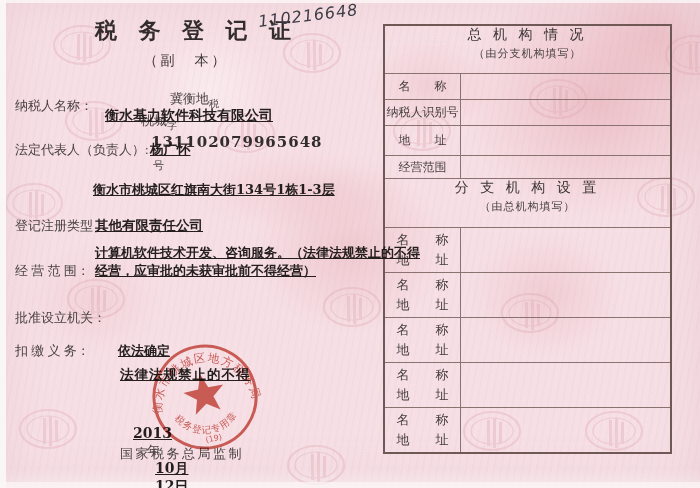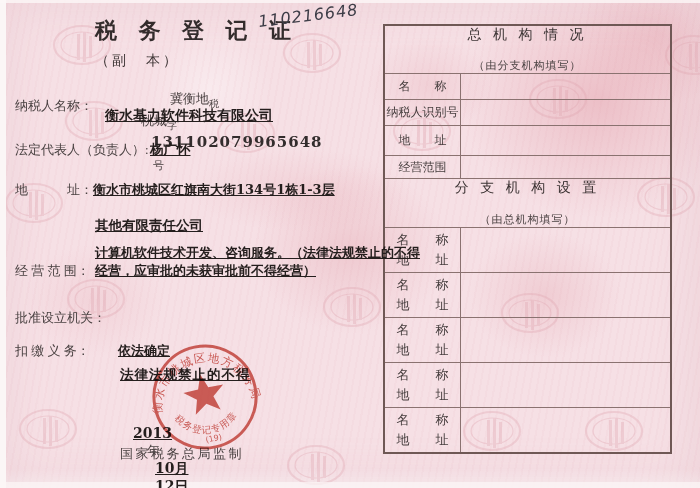--- a/index.html
+++ b/index.html
@@ -21,35 +21,35 @@
     box-shadow: inset 0 0 50px rgba(205,150,162,.22);}
   .edge-left{position:absolute;left:0;top:0;bottom:0;width:6px;background:#fbf6f6;}
   .edge-top{position:absolute;left:0;top:0;right:0;height:3px;background:rgba(252,248,248,.8);}
   .edge-bottom{position:absolute;left:0;bottom:0;right:0;height:6px;background:rgba(252,246,247,.7);}
   .abs{position:absolute;white-space:pre;}
   .lab{font-size:13px;color:#4a4242;}
   .v{font-weight:bold;color:#241e1d;font-family:"DejaVu Serif","Liberation Serif",serif;text-decoration:underline;}
   .wm{position:absolute;color:#dfa3ae;opacity:.33;z-index:0;}
   #title{left:95px;top:16px;width:182px;text-align:center;font-size:22px;font-weight:bold;
     letter-spacing:8px;color:#332c2c;z-index:3;}
-  #subtitle{left:95px;top:52px;width:182px;text-align:left;font-size:14px;letter-spacing:3px;color:#3c3434;z-index:3;}
+  #subtitle{left:95px;top:52px;width:182px;text-align:center;font-size:14px;letter-spacing:3px;color:#3c3434;z-index:3;}
   #handwritten{left:258px;top:6px;font-family:"DejaVu Sans",sans-serif;font-style:italic;
     font-size:16px;letter-spacing:1px;color:#3d3d47;transform:rotate(-7deg);z-index:3;}
   #serialline{left:117px;top:71px;z-index:3;color:#443c3c;}
   #serialline .big{font-size:13px;margin-left:29px;}
   #serialline .sub{font-size:10px;vertical-align:-4px;}
   #serialline .num{font-size:15px;font-weight:700;letter-spacing:1px;margin-left:10px;color:#332d2d;
     font-family:"DejaVu Serif",serif;}
   #serialline .suf{font-size:11px;vertical-align:-4px;margin-left:12px;}
   .leftcol{z-index:3;}
   #table{position:absolute;left:383px;top:24px;width:289px;height:430px;
     border:2px solid #6f5855;box-sizing:border-box;z-index:1;}
   .trow{box-sizing:border-box;border-top:1px solid #8a7270;display:flex;}
   .trow:first-child{border-top:none;}
-  .thead{flex-direction:column;align-items:center;justify-content:space-between;}
+  .thead{flex-direction:column;align-items:center;justify-content:flex-start;}
   .thead .t1{font-size:14px;letter-spacing:4px;color:#3c3434;}
   .thead .t2{font-size:11px;letter-spacing:1px;color:#4a4242;margin-top:2px;}
   .labcell{width:76px;box-sizing:border-box;border-right:1px solid #8a7270;
     display:flex;align-items:center;justify-content:center;font-size:12px;color:#453d3d;}
   .valcell{flex:1;}
   .paircell{width:76px;box-sizing:border-box;border-right:1px solid #8a7270;
     display:flex;flex-direction:column;align-items:center;justify-content:space-evenly;
     font-size:13px;color:#453d3d;}
   #stamp{position:absolute;left:146px;top:338px;width:118px;height:118px;z-index:4;
     transform:rotate(-12deg);opacity:.82;mix-blend-mode:multiply;}
@@ -131,23 +131,23 @@
       <span class="num">131102079965648</span>
       <span class="suf">号</span>
     </div>
 
     <div class="abs leftcol lab" style="left:15px;top:97px">纳税人名称：</div>
     <div class="abs leftcol v" style="left:105px;top:107px;font-size:14px">衡水基力软件科技有限公司</div>
 
     <div class="abs leftcol lab" style="left:15px;top:141px">法定代表人（负责人）:</div>
     <div class="abs leftcol v" style="left:150px;top:141px;font-size:13.5px">杨广怀</div>
 
-    <div class="abs leftcol lab" style="left:15px;top:181px">地　　　址：</div>
     <div class="abs leftcol v" style="left:93px;top:181px;font-size:13px">衡水市桃城区红旗南大街134号1栋1-3层</div>
 
+    <div class="abs leftcol lab" style="left:15px;top:217px">登记注册类型</div>
     <div class="abs leftcol v" style="left:95px;top:217px;font-size:13.5px">其他有限责任公司</div>
 
     <div class="abs leftcol v nowrap" style="left:95px;top:244px;font-size:13px">计算机软件技术开发、咨询服务。（法律法规禁止的不得</div>
     <div class="abs leftcol lab" style="left:15px;top:262px">经 营 范 围：</div>
     <div class="abs leftcol lab" style="left:15px;top:309px">批准设立机关：</div>
 
     <div class="abs leftcol v nowrap" style="left:95px;top:262px;font-size:13px">经营，应审批的未获审批前不得经营）</div>
 
     <div class="abs leftcol lab" style="left:15px;top:342px">扣 缴 义 务：</div>
     <div class="abs leftcol v" style="left:118px;top:342px;font-size:13px">依法确定</div>

